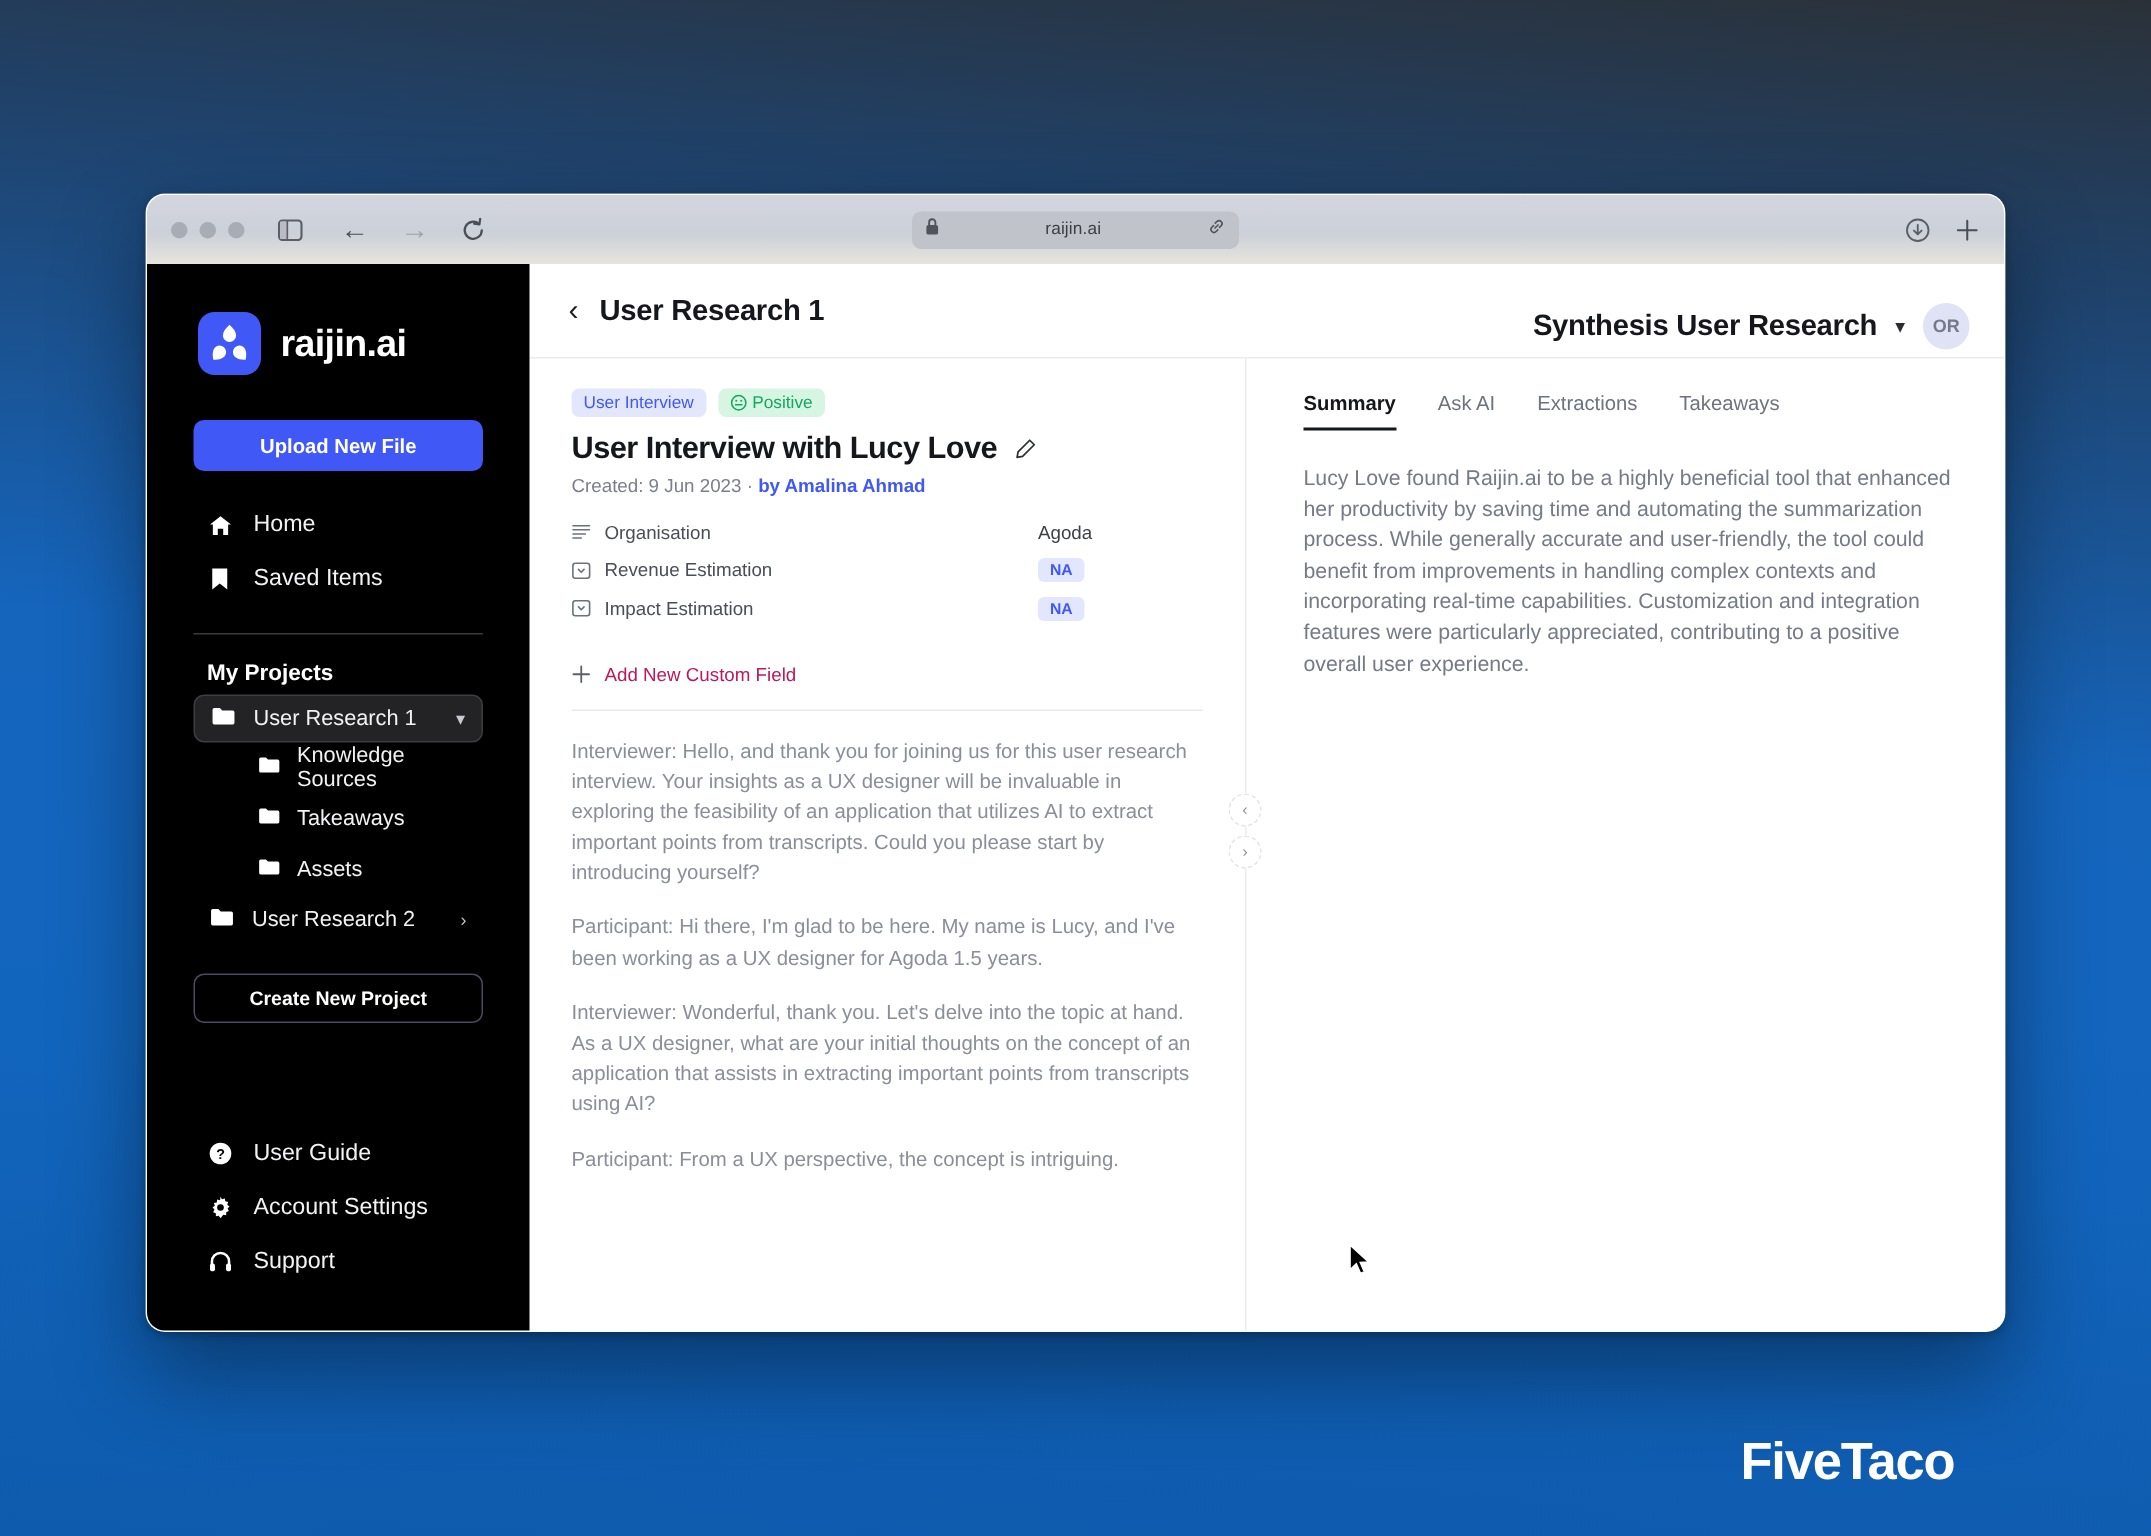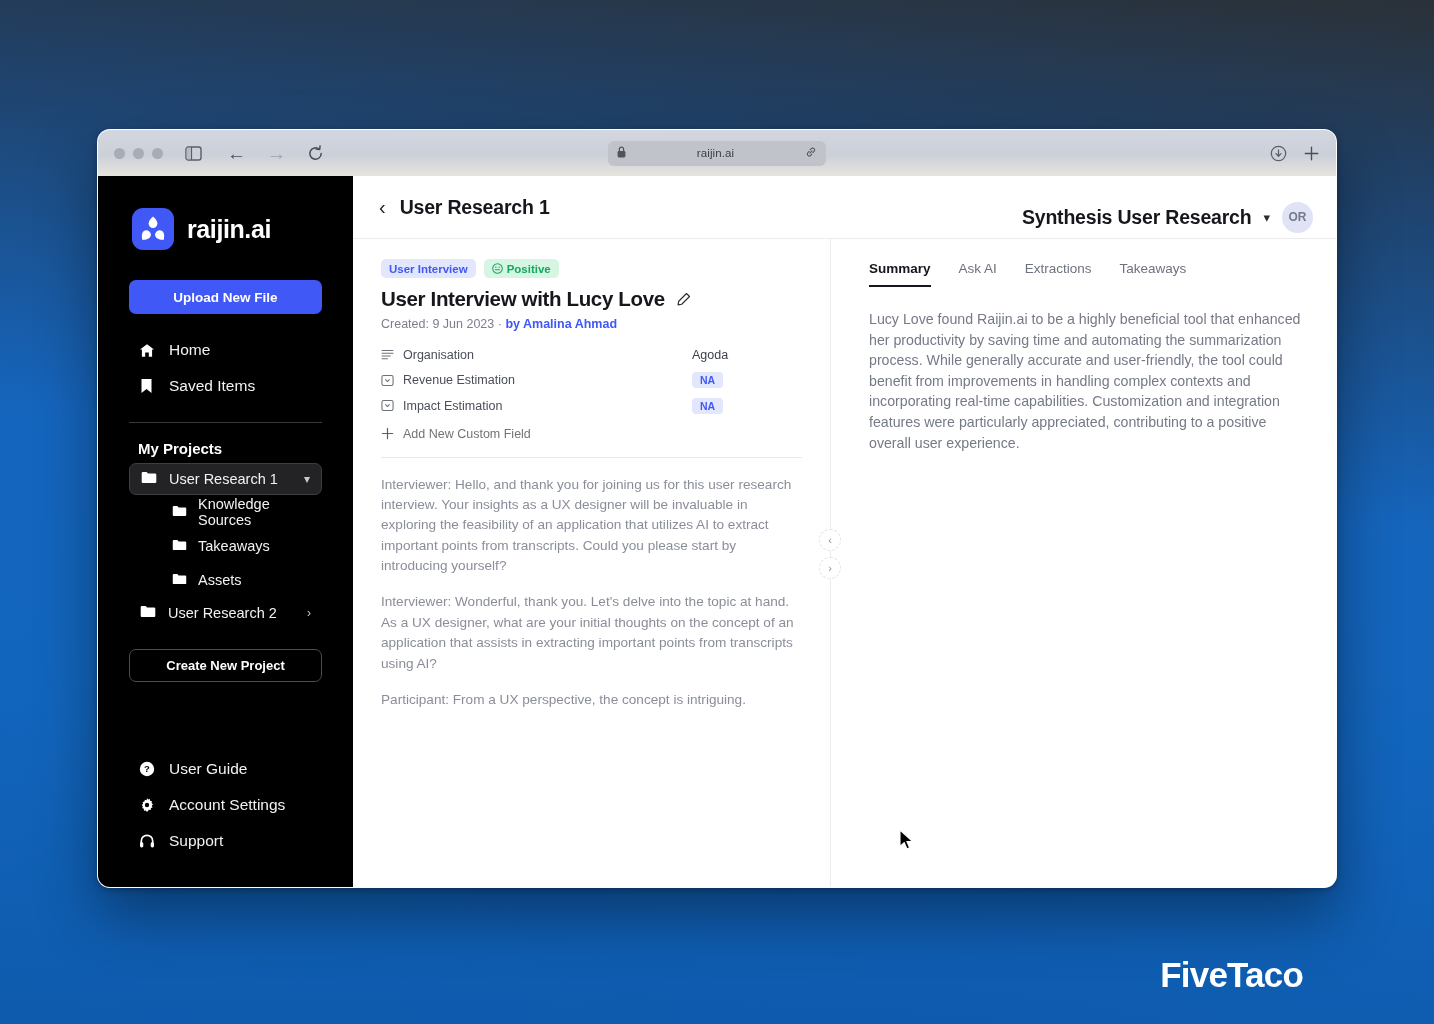--- a/index.html
+++ b/index.html
@@ -143,21 +143,21 @@
     display: flex; align-items: center; justify-content: center;
     font-size: 12px; font-weight: 600; cursor: pointer;
   }
 
   #panes { flex: 1; display: flex; min-height: 0; position: relative; }
 
   
   #doc-pane { width: 477px; flex: 0 0 477px; padding: 20px 28px 0 28px; overflow: hidden; }
 
   #badges { display: flex; gap: 8px; align-items: center; }
-  .badge { height: 19px; border-radius: 5px; display: flex; align-items: center; gap: 4px; padding: 0 8px; font-size: 11.5px; font-weight: 700; }
+  .badge { height: 19px; border-radius: 5px; display: flex; align-items: center; gap: 4px; padding: 0 8px; font-size: 11.5px; font-weight: 400; }
   #badge-type { background: #e3e7fd; color: #4058f6; }
   #badge-sentiment { background: #d6f5e3; color: #13a760; }
 
   #doc-title-row { display: flex; align-items: center; gap: 11px; margin-top: 9px; }
   #doc-title { font-size: 20.5px; font-weight: 700; color: #15171c; letter-spacing: -.35px; }
   #edit-pencil { cursor: pointer; display: flex; }
 
   #doc-meta { margin-top: 6px; font-size: 12.5px; color: #7b7f8c; }
   #doc-meta .author { color: #4058f6; font-weight: 700; }
 
@@ -170,22 +170,22 @@
   .field-label { flex: 1; }
   .field-value { width: 110px; font-size: 12.5px; }
   .field-value.empty { color: #b9bcc4; }
   .field-value.plain { color: #3d414a; }
   .pill-na {
     display: inline-flex; align-items: center; justify-content: center;
     background: #e3e7fd; color: #4058f6; font-size: 10.5px; font-weight: 700;
     border-radius: 4px; height: 16px; padding: 0 8px;
   }
   #add-field-row {
-    display: flex; align-items: center; height: 26px; margin-top: 2px;
-    font-size: 12.5px; color: #737373; cursor: pointer;
+    display: flex; align-items: center; height: 26px; margin-top: 18px;
+    font-size: 12.5px; color: #be185d; cursor: pointer;
   }
   #add-field-row .ficon { width: 22px; flex: 0 0 22px; display: flex; align-items: center; justify-content: flex-start; font-size: 15px; color: #5c6069; }
 
   #fields-rule { height: 1px; background: #e9e9ee; margin-top: 10px; }
 
   #transcript-tabs { display: flex; margin-top: 17px; }
   .t-tab {
     height: 26px; padding: 0 11px; font-size: 12.5px; font-weight: 700;
     display: flex; align-items: center; cursor: pointer;
     border: 1px solid #d9d9e0;
@@ -498,20 +498,21 @@
               </span>
               <span>Add New Custom Field</span>
             </div>
           </div>
 
           <div id="fields-rule"></div>
 
 
           <div id="transcript">
             <p>Interviewer: Hello, and thank you for joining us for this user research interview. Your insights as a UX designer will be invaluable in exploring the feasibility of an application that utilizes AI to extract important points from transcripts. Could you please start by introducing yourself?</p>
+            <p>Participant: Hi there, I'm glad to be here. My name is Lucy, and I've been working as a UX designer for Agoda 1.5 years.</p>
             <p>Interviewer: Wonderful, thank you. Let's delve into the topic at hand. As a UX designer, what are your initial thoughts on the concept of an application that assists in extracting important points from transcripts using AI?</p>
             <p>Participant: From a UX perspective, the concept is intriguing.</p>
           </div>
         </div>
 
         <div id="pane-divider">
           <div class="handle" id="handle-prev">‹</div>
           <div class="handle" id="handle-next">›</div>
         </div>
 

